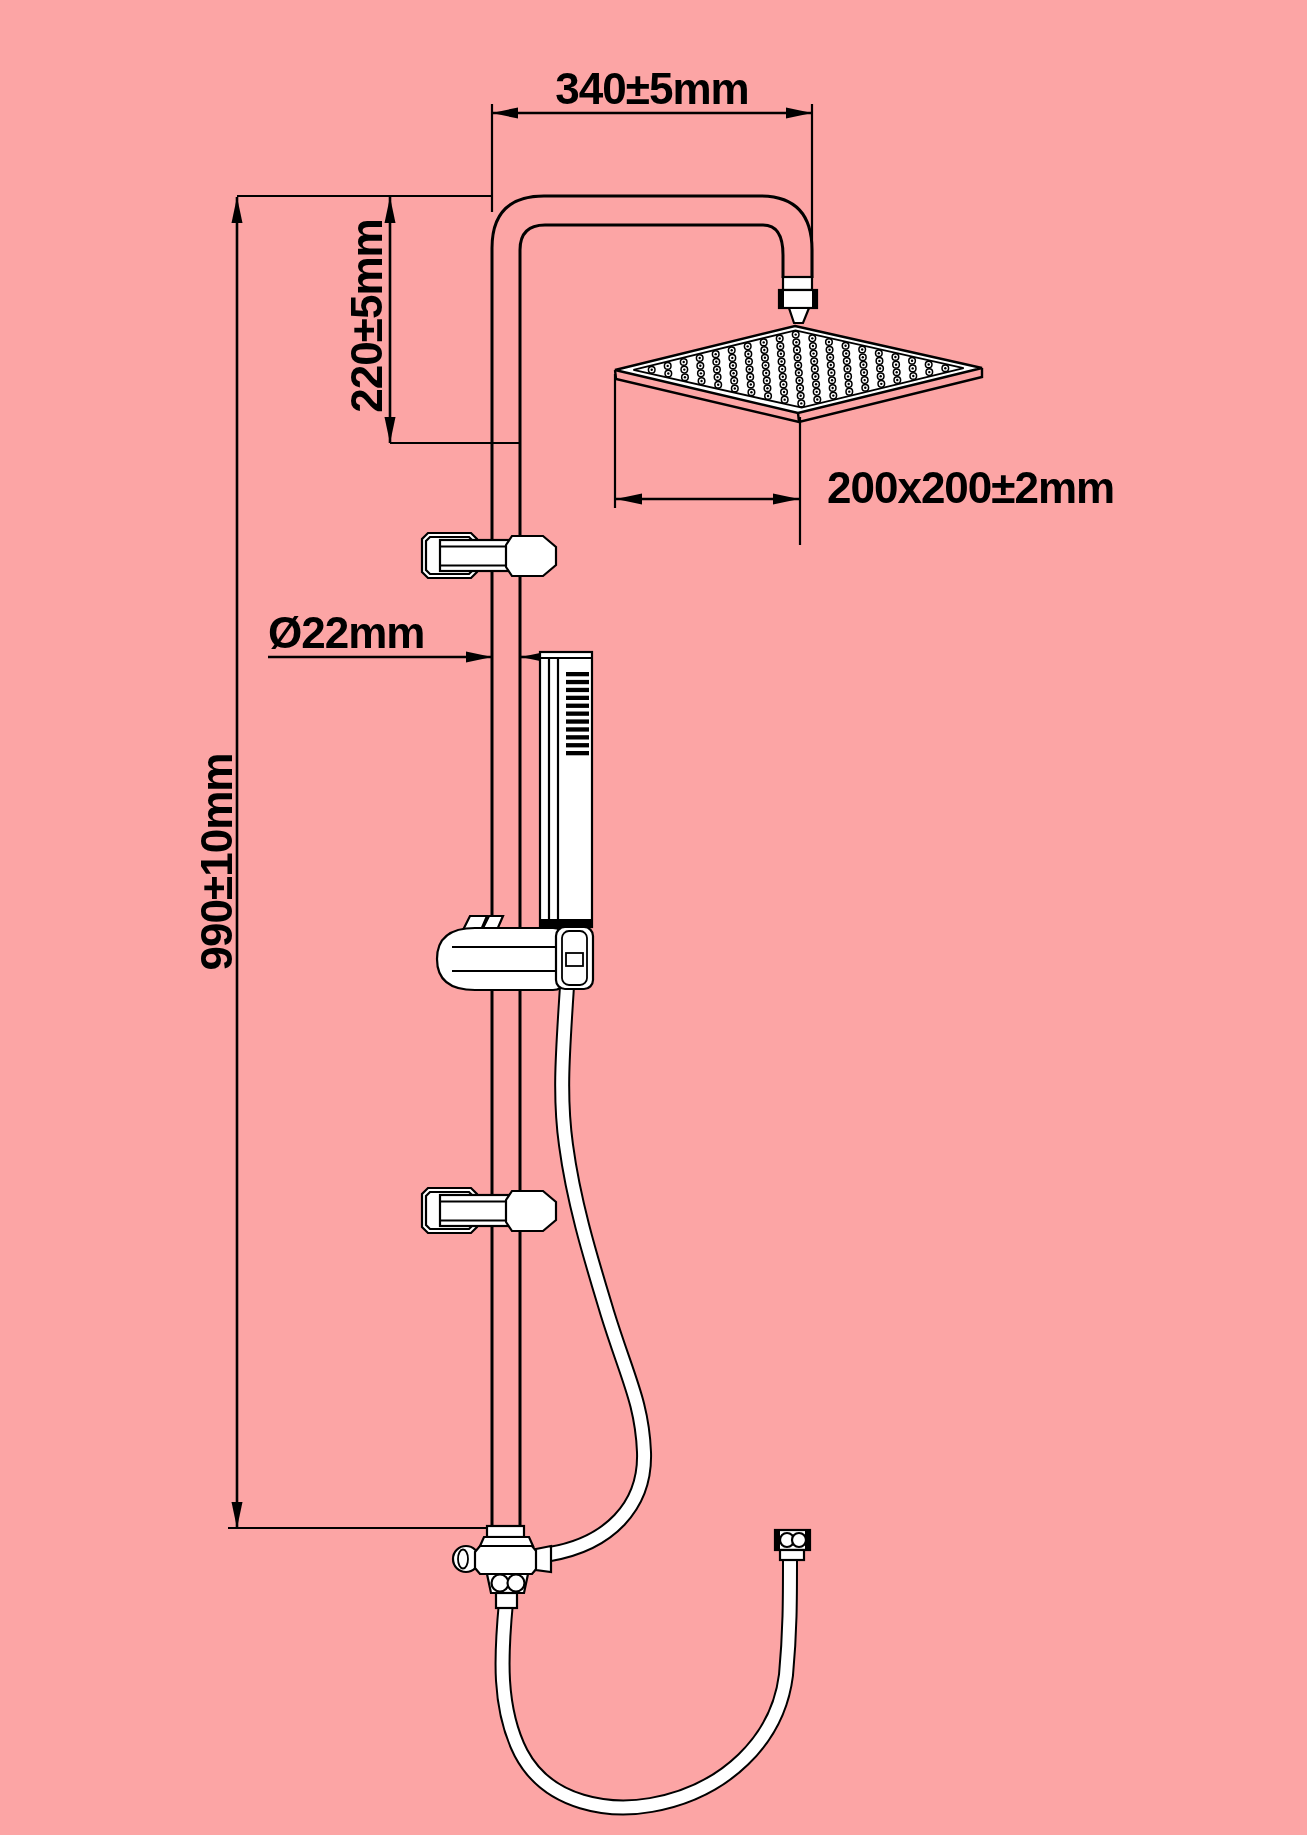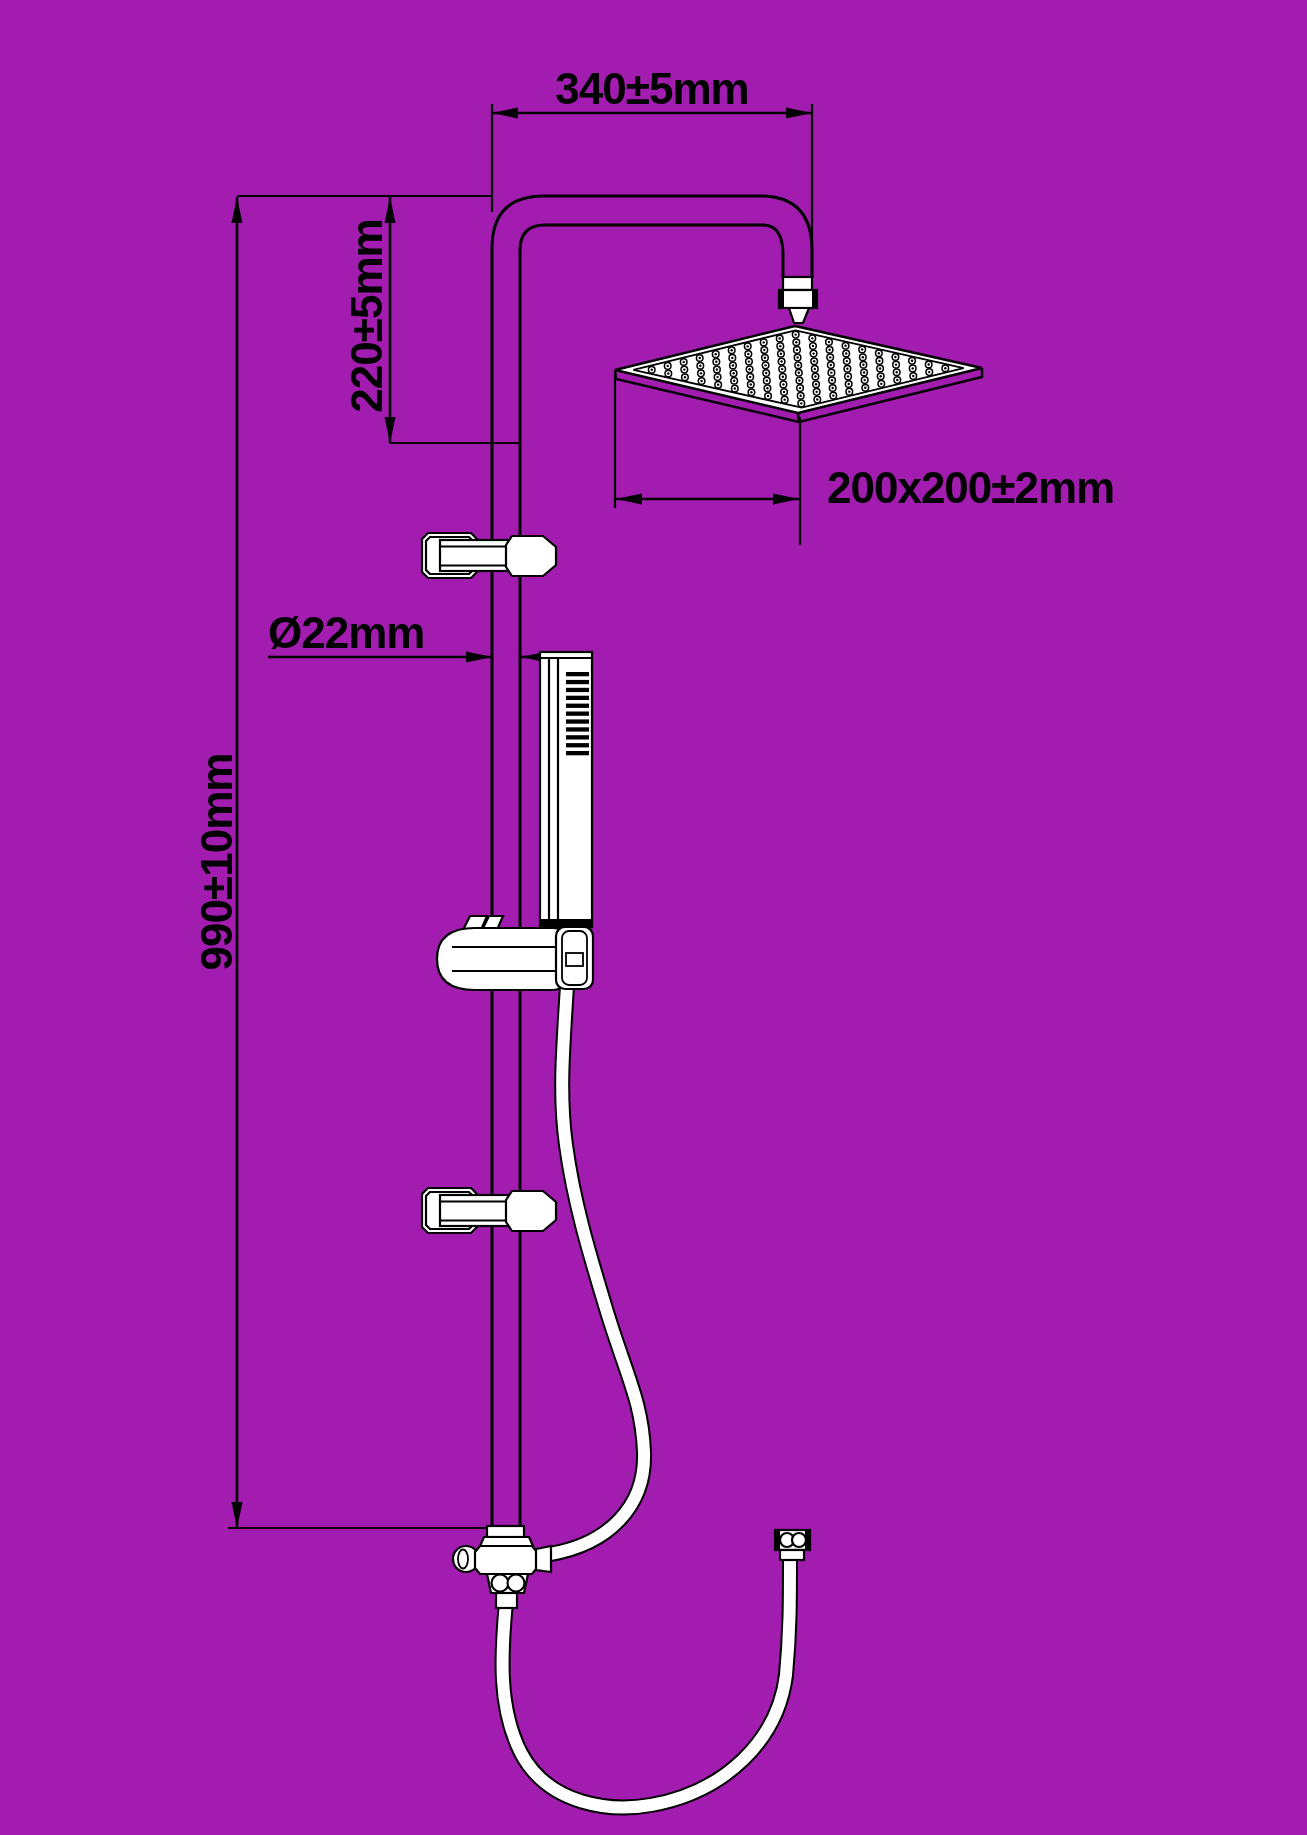--- a/index.html
+++ b/index.html
@@ -1,16 +1,16 @@
 <!DOCTYPE html>
 <html><head>
 <meta charset="utf-8">
 <style>
   html,body{margin:0;padding:0;background:#ffffff;}
-  .page{width:1307px;height:1835px;position:relative;background:#a21caf;}
+  .page{width:1307px;height:1835px;position:relative;background:#fca5a5;}
   svg{display:block;}
   .dim-text{
     font-family:"Liberation Sans", sans-serif;
     font-weight:bold;
     font-size:44px;
     fill:#000;
     letter-spacing:-1px;
   }
   .ln{stroke:#000;fill:none;}
   .part{stroke:#000;fill:#ffffff;}

